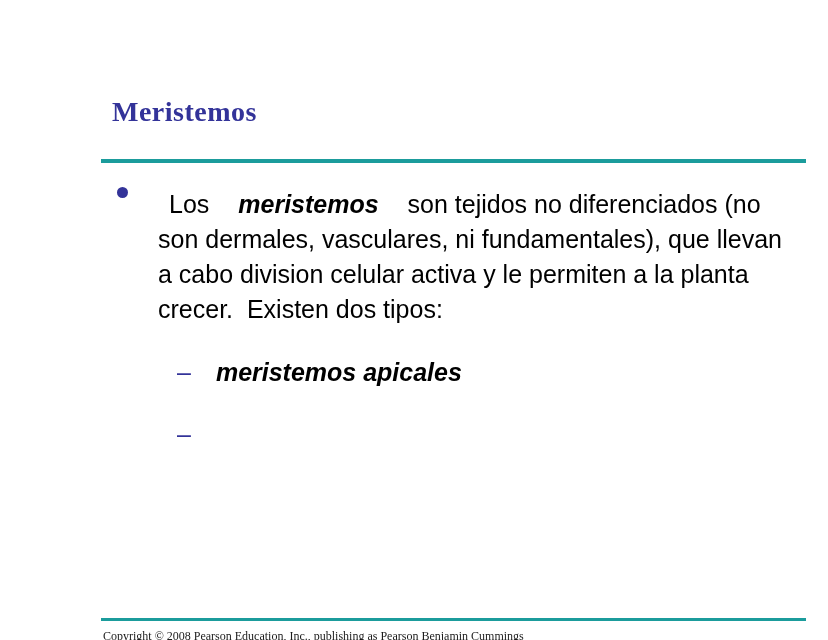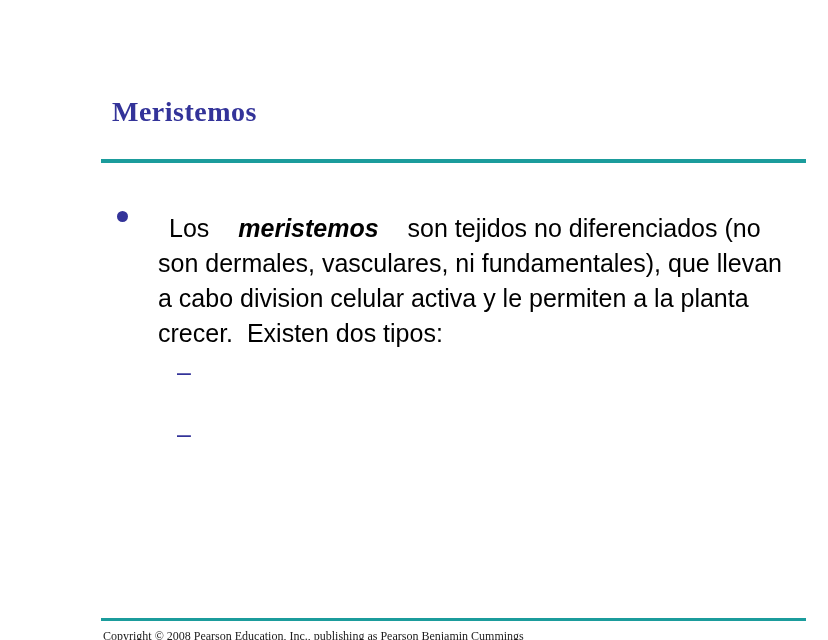--- a/index.html
+++ b/index.html
@@ -34,21 +34,21 @@
     position: absolute;
     left: 57px;
     width: 709px;
     background: var(--rule-color);
   }
   .rule-top { top: 115px; height: 4px; }
   .rule-bottom { top: 574px; height: 3px; }
   .bullet-item {
     position: absolute;
     left: 62px;
-    top: 156px;
+    top: 132px;
     width: 690px;
     display: flex;
     align-items: flex-start;
   }
   .bullet-marker {
     width: 11px;
     height: 11px;
     border-radius: 50%;
     background: var(--marker-color);
     margin-top: 11px;
@@ -103,20 +103,21 @@
 
   <div class="rule rule-top"></div>
 
   <div class="bullet-item">
     <span class="bullet-marker"></span>
     <p class="bullet-text"><span>Los </span><span class="emph">meristemos</span><span> son tejidos no diferenciados (no son dermales, vasculares, ni fundamentales), que llevan a cabo division celular activa y le permiten a la planta crecer.  Existen dos tipos:</span></p>
   </div>
 
   <div class="sub-bullet sub-bullet-1">
     <span class="sub-dash">–</span>
+    <span class="sub-label">meristemos apicales</span>
   </div>
 
   <div class="sub-bullet sub-bullet-2">
     <span class="sub-dash">–</span>
   </div>
 
   <div class="rule rule-bottom"></div>
 
   <div class="footer-copyright">Copyright © 2008 Pearson Education, Inc., publishing as Pearson Benjamin Cummings</div>
 

